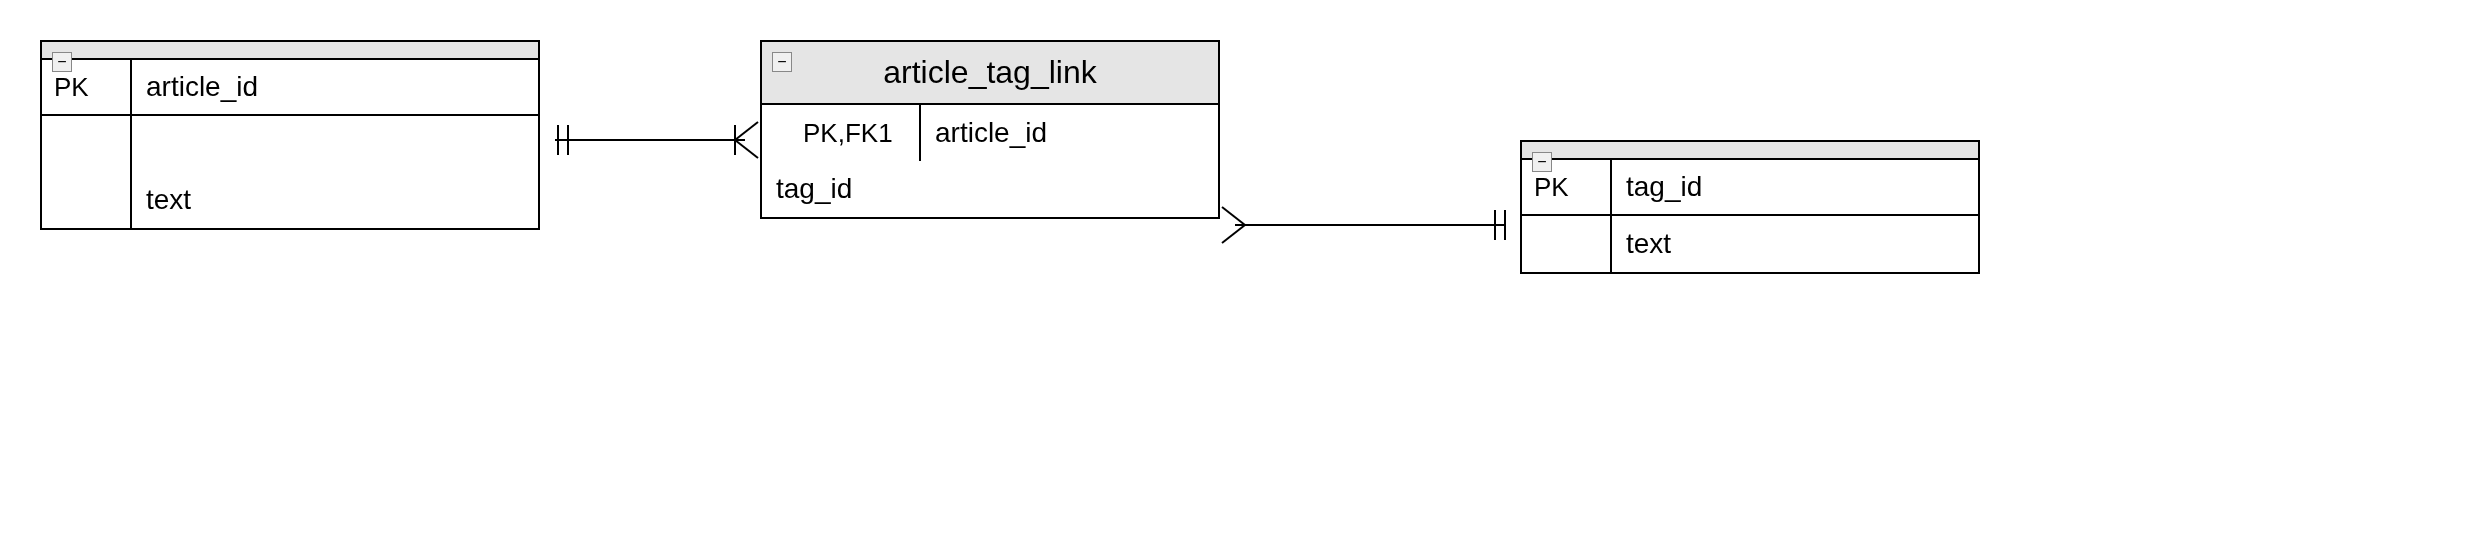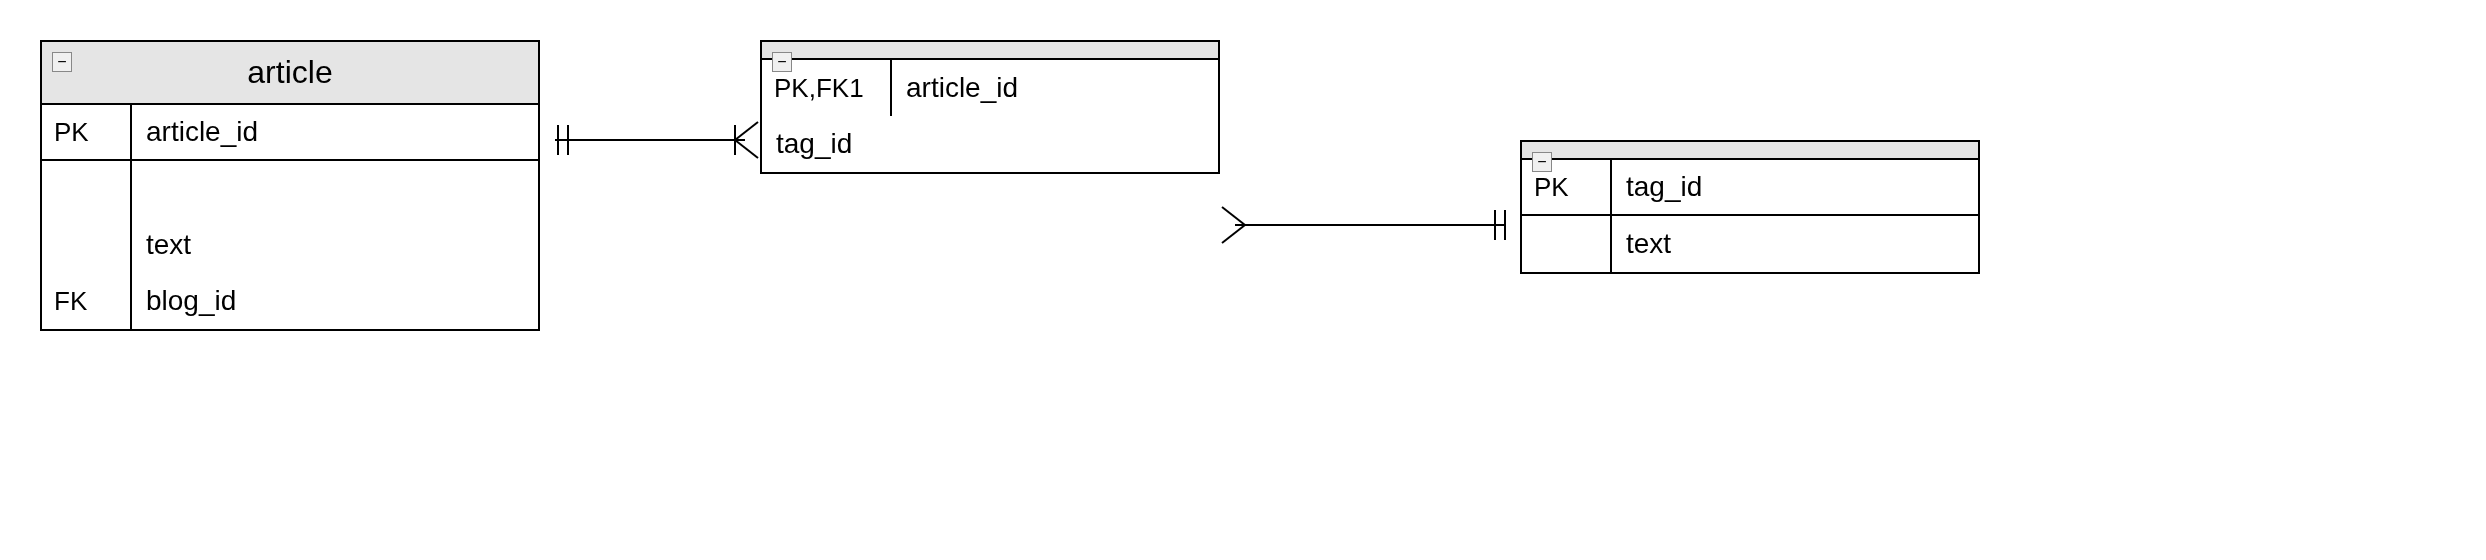--- a/index.html
+++ b/index.html
@@ -94,47 +94,43 @@
       stroke-width: 2;
       fill: none;
     }
   </style>
 </head>
 <body>
 
 <div class="entity" style="left:40px; top:40px; width:500px;">
   <div class="entity-header">
     <span class="collapse-btn">−</span>
-    <span class="entity-title">article</span>
   </div>
   <div class="entity-body">
     <div class="entity-row pk-row">
       <span class="key-col">PK</span>
       <span class="name-col bold">article_id</span>
     </div>
     <div class="entity-row">
       <span class="key-col"></span>
     </div>
     <div class="entity-row">
       <span class="key-col"></span>
       <span class="name-col">text</span>
     </div>
-    <div class="entity-row">
-      <span class="key-col">FK</span>
-      <span class="name-col">blog_id</span>
-    </div>
   </div>
 </div>
 
 <div class="entity" style="left:760px; top:40px; width:460px;">
   <div class="entity-header">
     <span class="collapse-btn">−</span>
+    <span class="entity-title">article_tag_link</span>
   </div>
   <div class="entity-body">
-    <div class="entity-row" style="border-bottom:none;">
+    <div class="entity-row" style="border-bottom:none;margin-left:29px;">
       <span class="key-col wide bold">PK,FK1</span>
       <span class="name-col bold">article_id</span>
     </div>
     <div class="entity-row">
       <span class="name-col bold">tag_id</span>
     </div>
   </div>
 </div>
 
 <div class="entity" style="left:1520px; top:140px; width:460px;">

